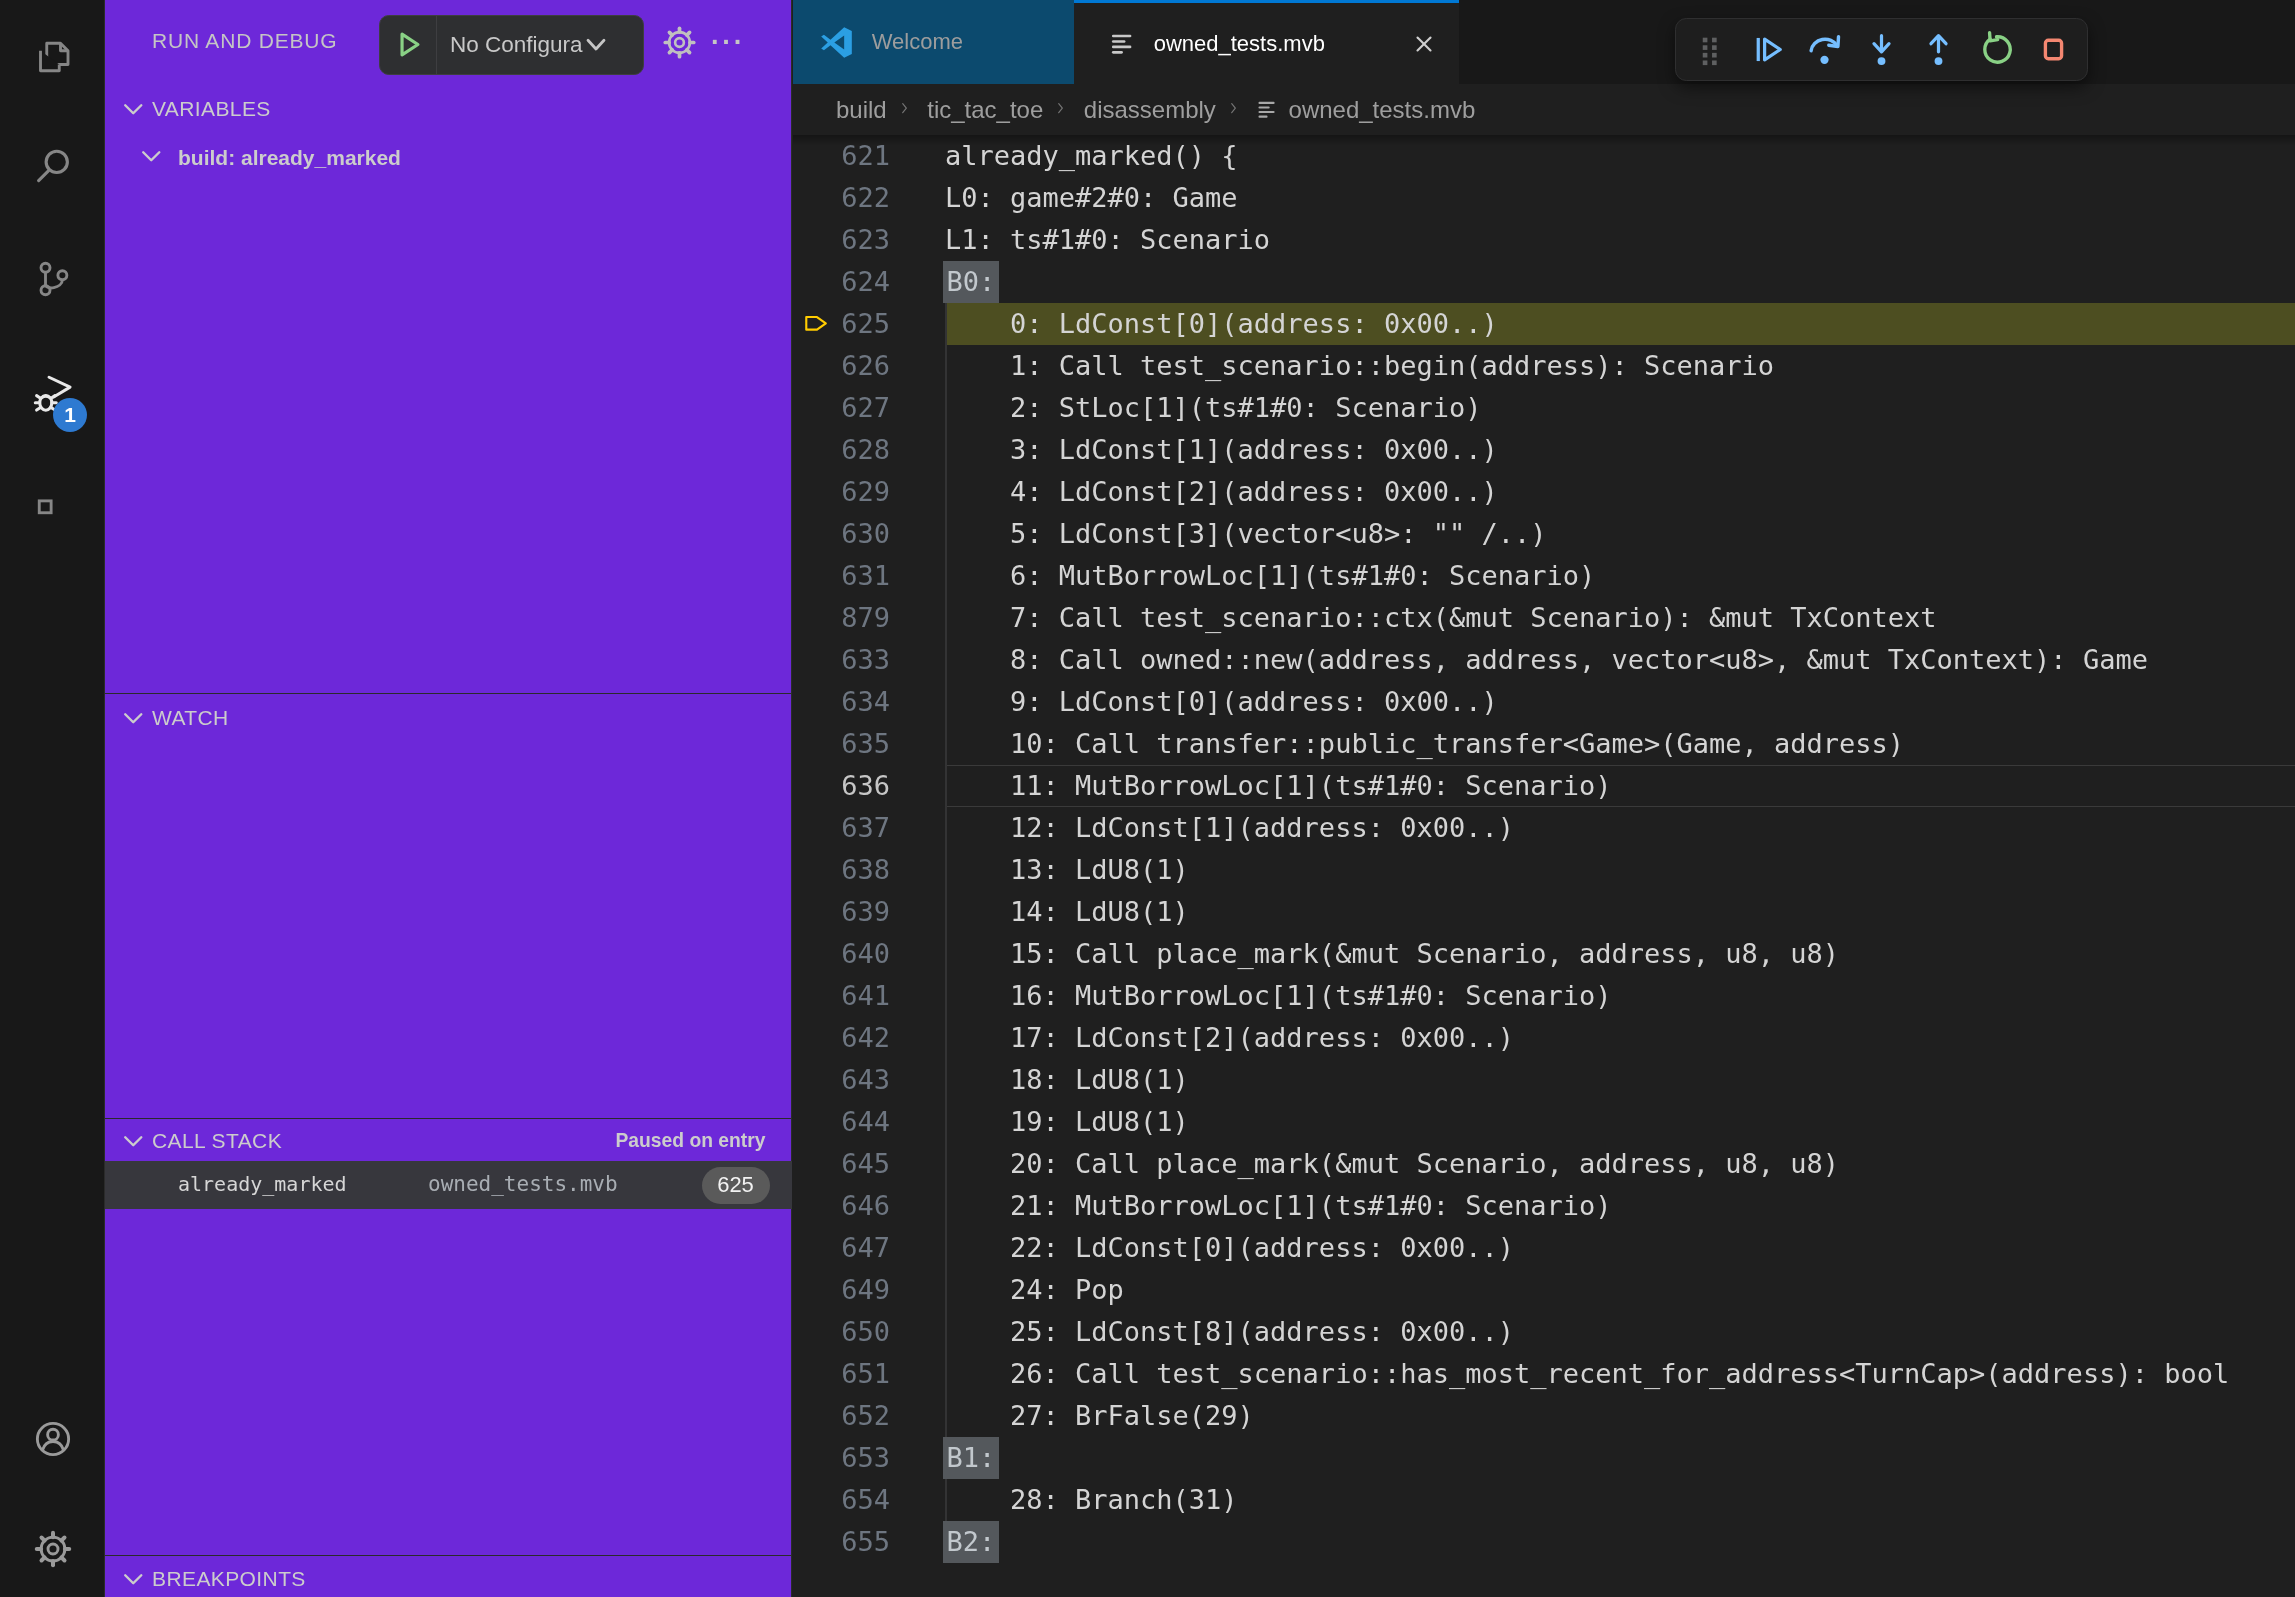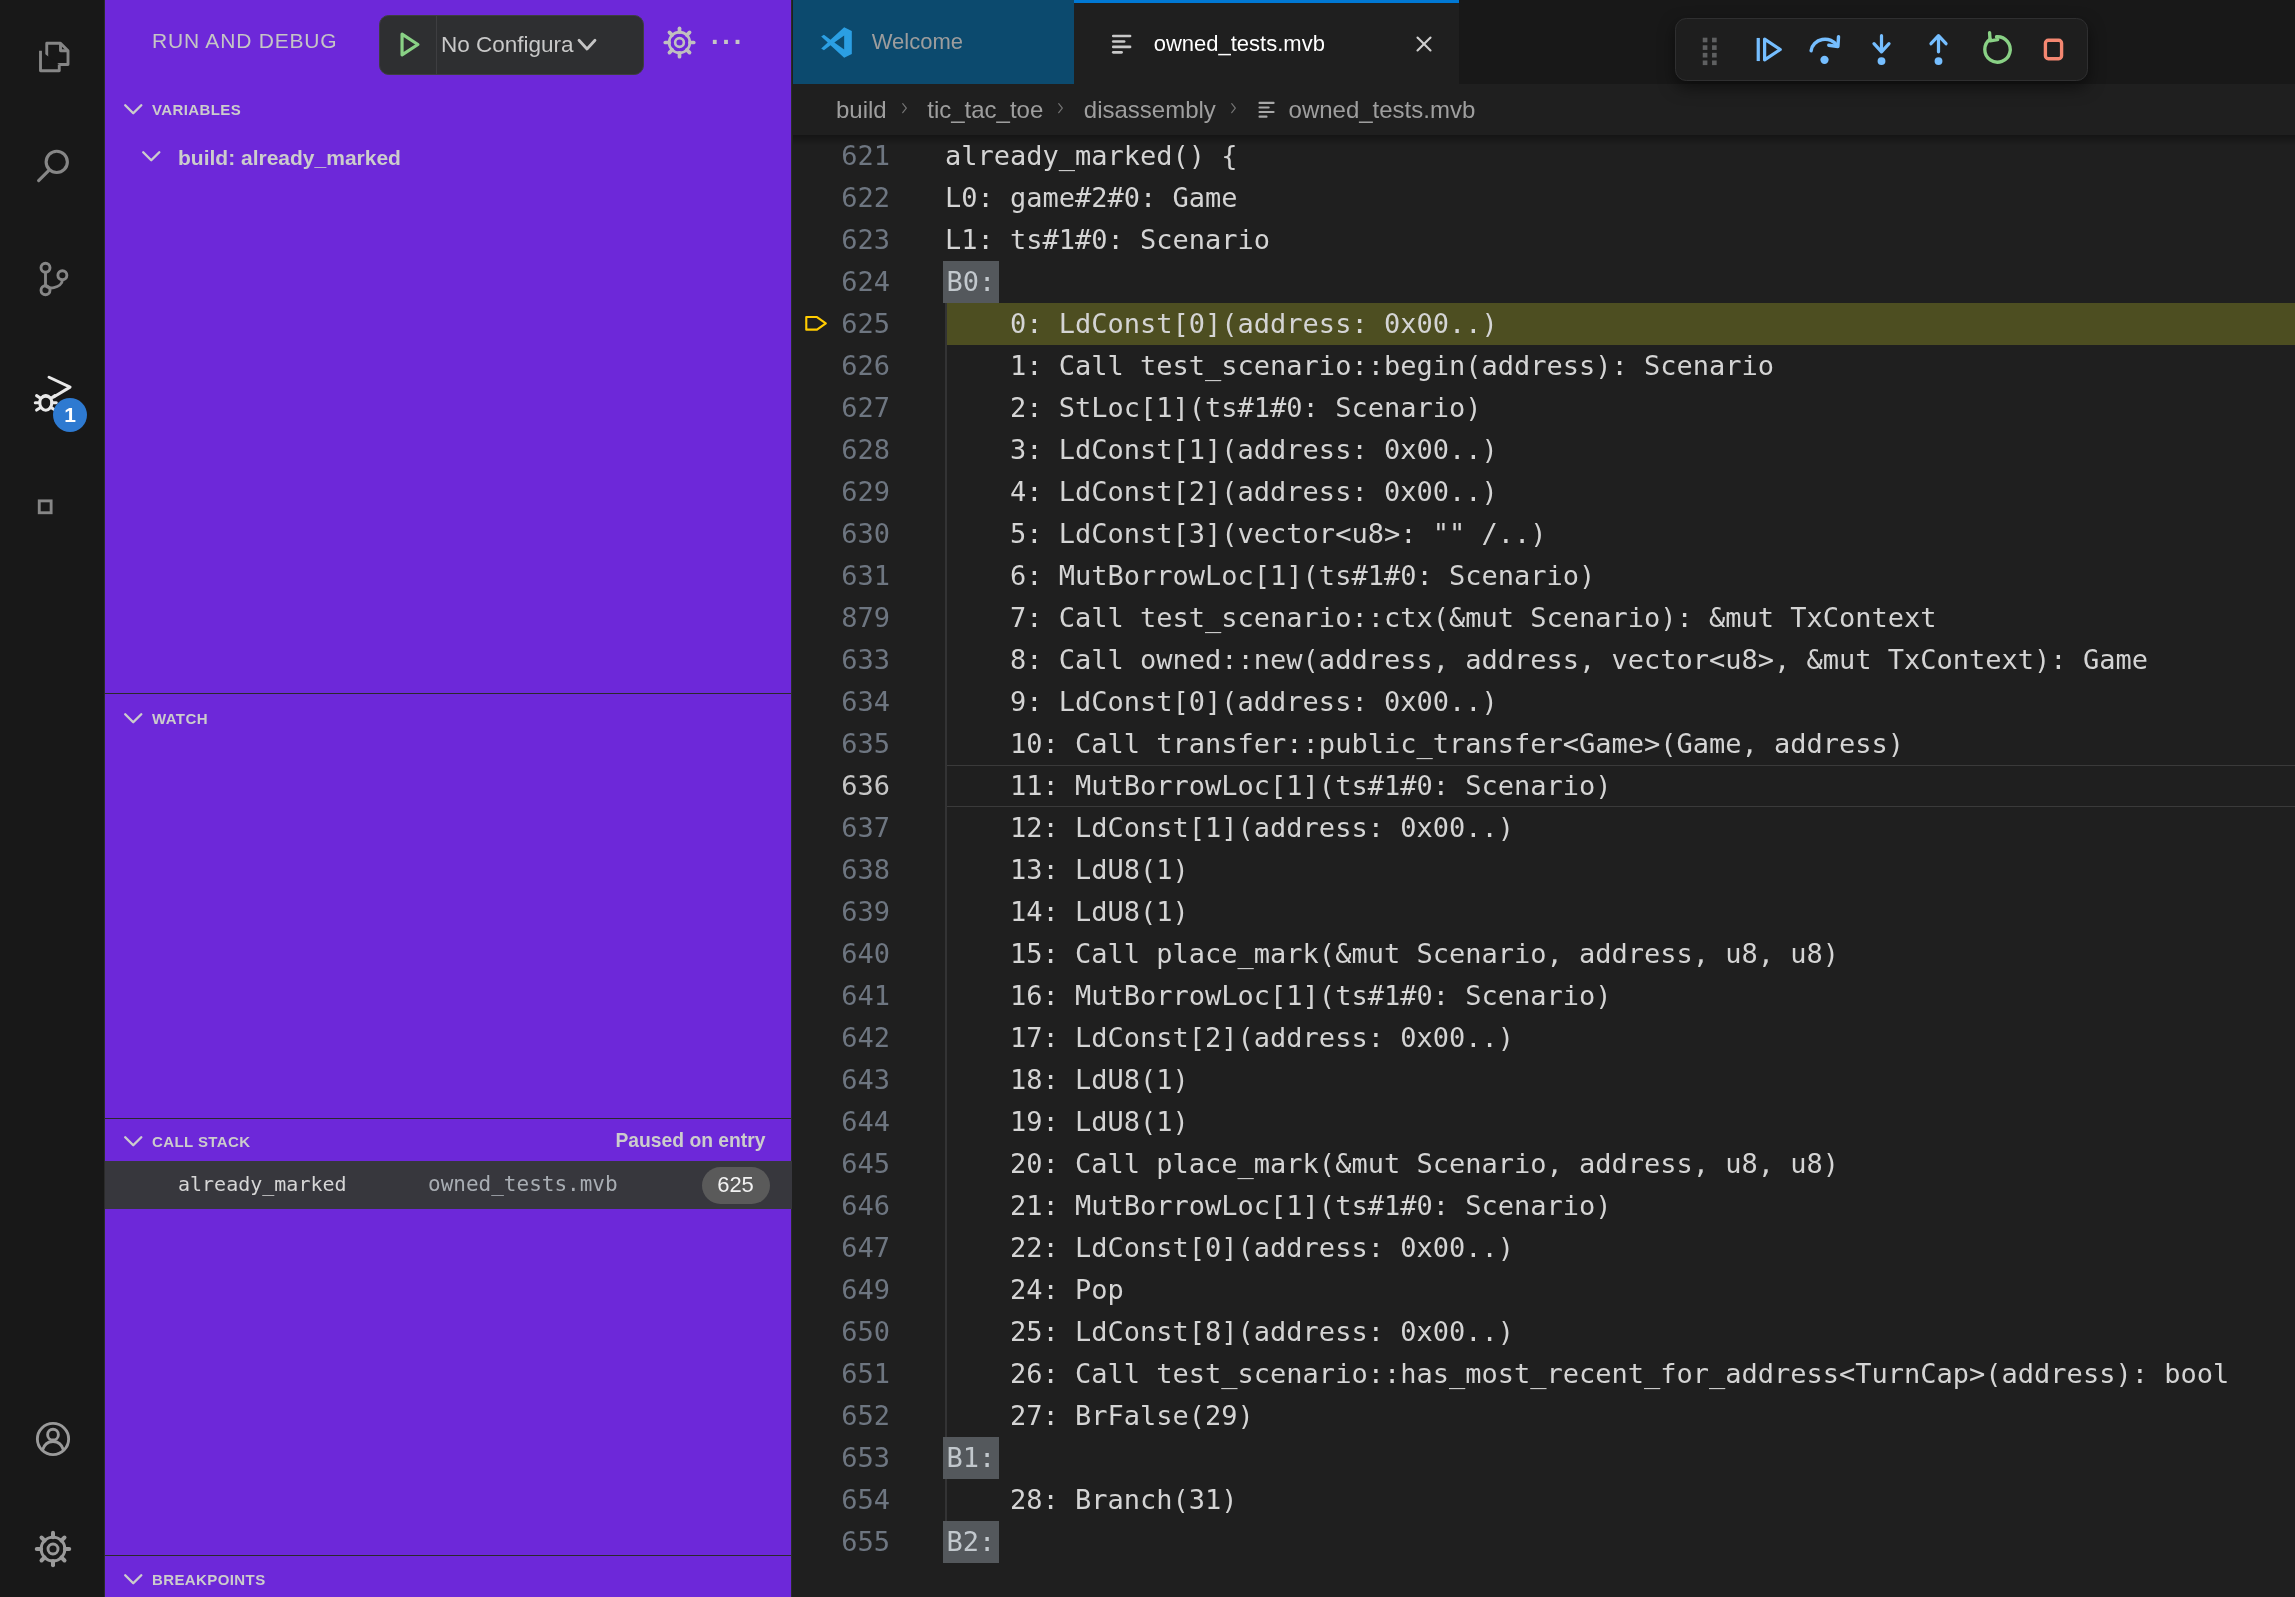--- a/index.html
+++ b/index.html
@@ -32,29 +32,29 @@
     background:#6d28d9; border-right:0.8px solid #2b2b2b;
   }
   .sb-title { position:absolute; left:47px; top:29px; font-size:21px; letter-spacing:0.8px; color:#c5c5c5; white-space:nowrap; }
   .launch-select {
     position:absolute; left:274px; top:14.5px; width:265px; height:60px;
     background:#2e2f31; border:0.8px solid #3e3e41; border-radius:9.7px;
     display:flex; align-items:center; cursor:pointer; overflow:hidden;
   }
   .launch-play { margin-left:17.7px; flex:none; }
   .launch-divider { width:0.8px; height:58px; background:#3e3e41; margin-left:14.5px; flex:none; }
-  .launch-label { margin-left:4px; font-size:22.5px; color:#c8c8c8; white-space:nowrap; overflow:hidden; max-width:153px; flex:none; }
+  .launch-label { margin-left:13px; font-size:22.5px; color:#c8c8c8; white-space:nowrap; overflow:hidden; max-width:153px; flex:none; }
   .launch-chevron { margin-left:1.6px; flex:none; }
   .sb-iconbtn { position:absolute; top:21px; width:42px; height:42px; display:flex; align-items:center; justify-content:center; cursor:pointer; }
   .sb-gear { left:553px; }
   .sb-dots { left:602px; font-size:27px; color:#c5c5c5; letter-spacing:2.4px; font-weight:700; }
 
   .sb-section-header { position:absolute; left:0; width:687px; height:42px; display:flex; align-items:center; cursor:pointer; }
   .sb-section-header .chev { position:absolute; left:17px; }
-  .sb-section-header .lbl { position:absolute; left:47px; font-size:15px; font-weight:700; letter-spacing:0.4px; color:#cccccc; white-space:nowrap; }
+  .sb-section-header .lbl { position:absolute; left:47px; font-size:21px; font-weight:400; letter-spacing:0.4px; color:#cccccc; white-space:nowrap; }
   .sb-section-header .status { position:absolute; right:26.5px; font-size:19.3px; font-weight:700; color:#cccccc; }
   .sb-divider { position:absolute; left:0; width:687px; height:0.8px; background:#2b2b2b; }
 
   .locals-row { position:absolute; left:0; top:138px; width:687px; height:42px; cursor:pointer; }
   .locals-row .chev { position:absolute; left:35px; top:11.3px; }
   .locals-row .lbl { position:absolute; left:73px; top:8px; font-size:21px; font-weight:700; color:#cccccc; white-space:nowrap; }
 
   .frame-row { position:absolute; left:0; top:1161px; width:687px; height:48px; background:#37373d; cursor:pointer; }
   .frame-name { position:absolute; left:73px; top:10.5px; font-family:"DejaVu Sans Mono", monospace; font-size:20px; color:#d6d6d6; }
   .frame-file { position:absolute; left:323px; top:11.3px; font-family:"DejaVu Sans Mono", monospace; font-size:21px; color:#a8adb3; }

